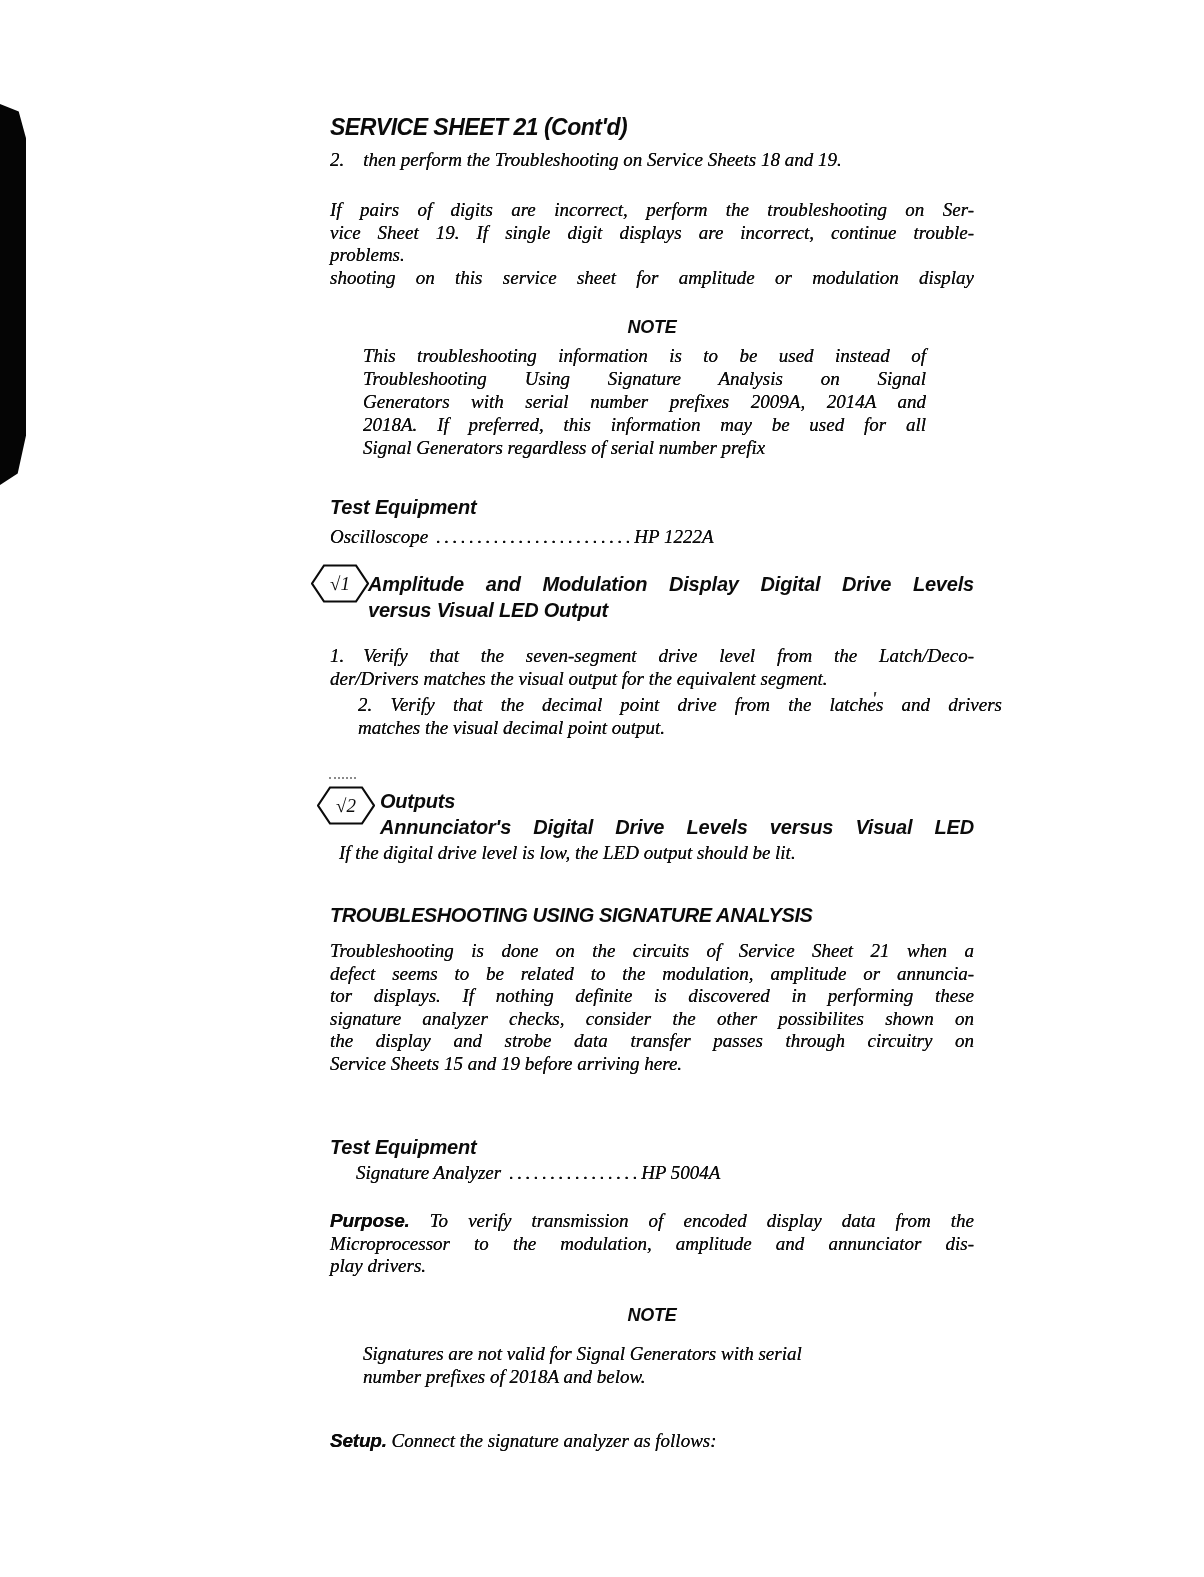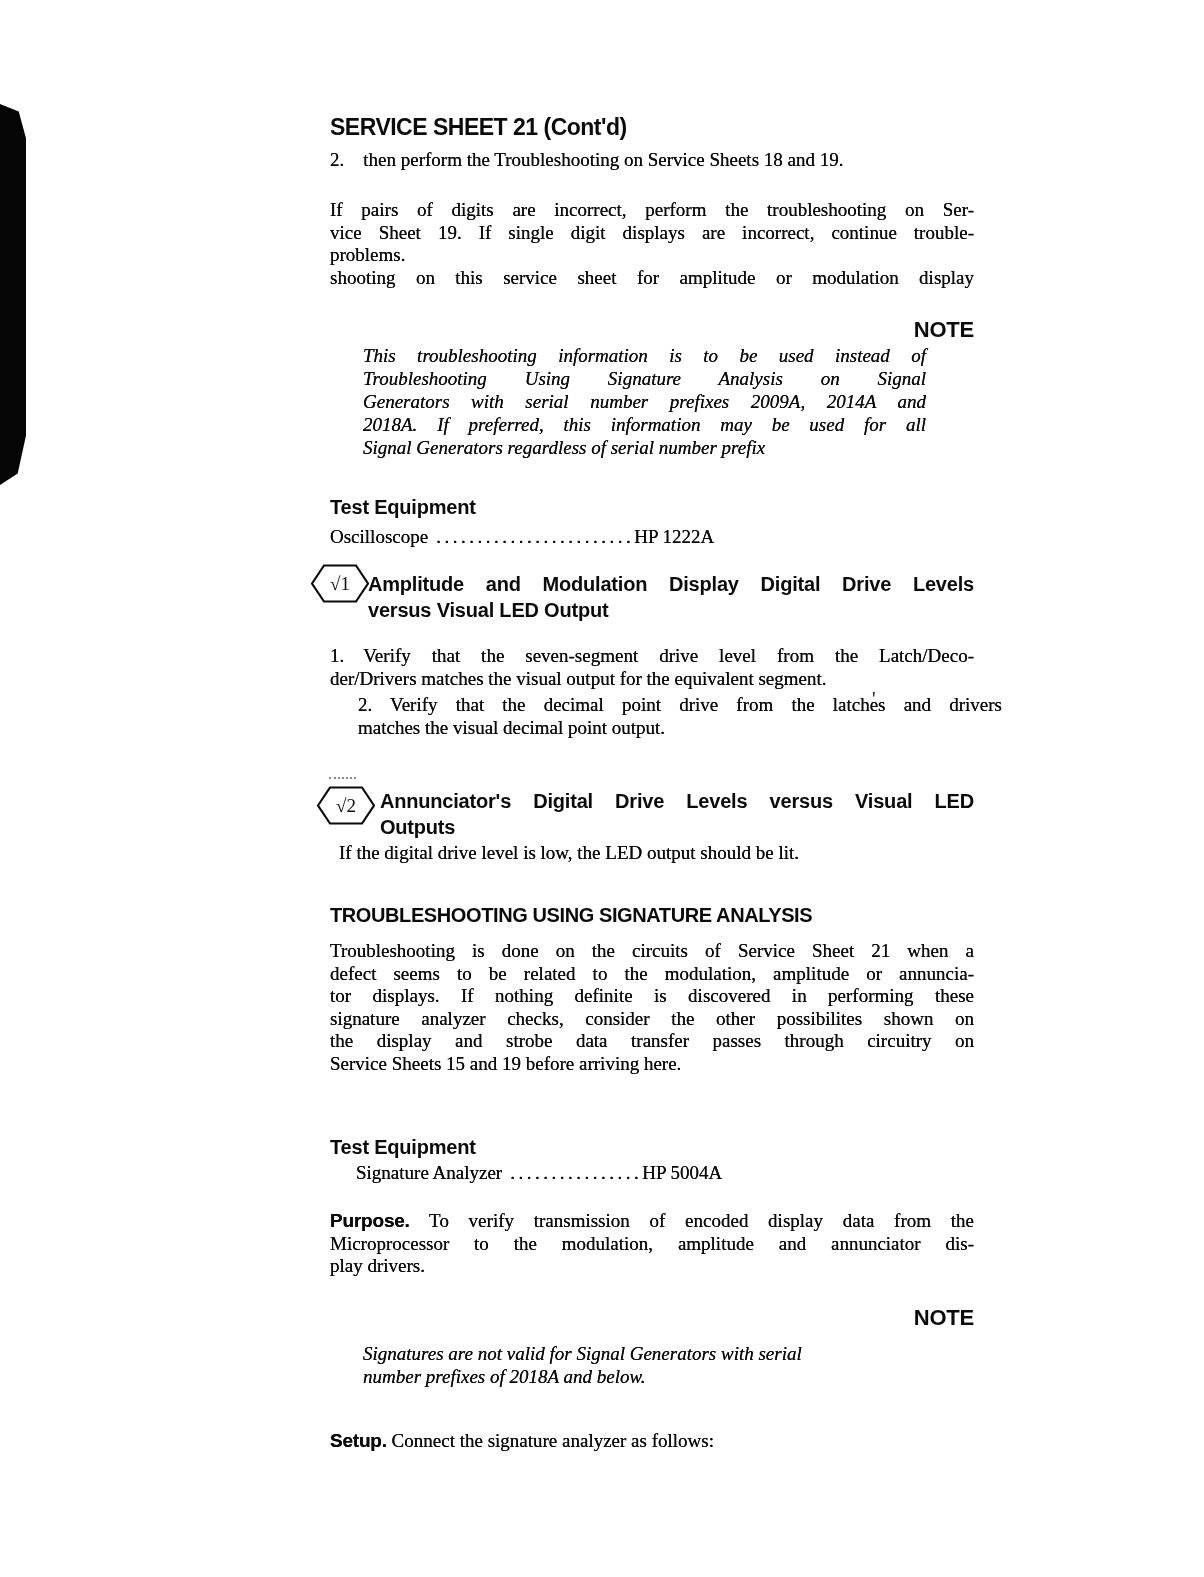--- a/index.html
+++ b/index.html
@@ -1,31 +1,31 @@
 <!DOCTYPE html>
 <html><head>
 <meta charset="utf-8">
 <style>
   html,body{margin:0;padding:0;background:#ffffff;}
   .page{position:relative;width:1204px;height:1577px;background:#ffffff;overflow:hidden;
         color:#0b0b0b;font-family:"Liberation Serif",serif;}
-  .abs{position:absolute;}
+  .abs{position:absolute;font-style:italic;}
   
   .scanbar{left:0;top:104px;width:26px;height:381px;background:#050505;
            clip-path:polygon(0 0,72% 2%,100% 9%,100% 87%,68% 97%,0 100%);}
   .smudge{left:329px;top:777px;width:27px;height:0;border-top:2px dotted #8a8a8a;}
   .tick{left:872px;top:688px;font-size:17px;color:#333;}
   
   .col{left:330px;width:644px;}
   .serif{font-size:19px;line-height:22.5px;text-shadow:0 0 .3px currentColor;}
   .ln{text-align:left;}
   .ln.j{text-align:justify;text-align-last:justify;}
   .sans{font-family:"Liberation Sans",sans-serif;font-weight:700;letter-spacing:-0.2px;}
   .title{font-size:23px;letter-spacing:-0.5px;}
-  .note-label{font-size:22px;text-align:right;}
+  .note-label{font-size:18px;text-align:center;}
   .note-block{left:363px;width:563px;font-style:italic;font-size:19px;line-height:23px;
               text-shadow:0 0 .3px currentColor;}
   .te-heading{font-size:20px;}
   .leader-line{font-size:19px;line-height:22.5px;text-shadow:0 0 .3px currentColor;}
   .leader-dots{letter-spacing:3.5px;padding-left:8px;}
   .hex{width:58px;height:39px;}
   .hexlabel{position:absolute;left:0;top:0;width:58px;height:39px;display:flex;align-items:center;
             justify-content:center;font-size:19px;font-family:"Liberation Serif",serif;}
   .hex-heading{font-size:20px;line-height:25.5px;}
   .ts-heading{font-size:20px;letter-spacing:-0.4px;}
@@ -86,22 +86,22 @@
       <div class="ln">matches the visual decimal point output.</div>
     </div>
 
   <div class="abs" style="left:317px;top:786px;width:58px;height:39px;">
     <svg class="hex" viewBox="0 0 58 39">
       <polygon points="1,19.5 13,1.5 45,1.5 57,19.5 45,37.5 13,37.5" fill="none" stroke="#0b0b0b" stroke-width="2.2"></polygon>
     </svg>
     <span class="hexlabel">√2</span>
   </div>
   <div class="abs sans hex-heading" style="left:380px;top:789px;width:594px;">
+      <div class="ln">Outputs</div>
       <div class="ln j">Annunciator's Digital Drive Levels versus Visual LED</div>
-      <div class="ln">Outputs</div>
     </div>
 
   <div class="abs col serif" style="top:842px;margin-left:9px;">If the digital drive level is low, the LED output should be lit.</div>
 
   <div class="abs col sans ts-heading" style="top:904px;">TROUBLESHOOTING USING SIGNATURE ANALYSIS</div>
   <div class="abs col serif" style="top:940px;">
       <div class="ln j">Troubleshooting is done on the circuits of Service Sheet 21 when a</div>
       <div class="ln j">defect seems to be related to the modulation, amplitude or annuncia-</div>
       <div class="ln j">tor displays. If nothing definite is discovered in performing these</div>
       <div class="ln j">signature analyzer checks, consider the other possibilites shown on</div>

